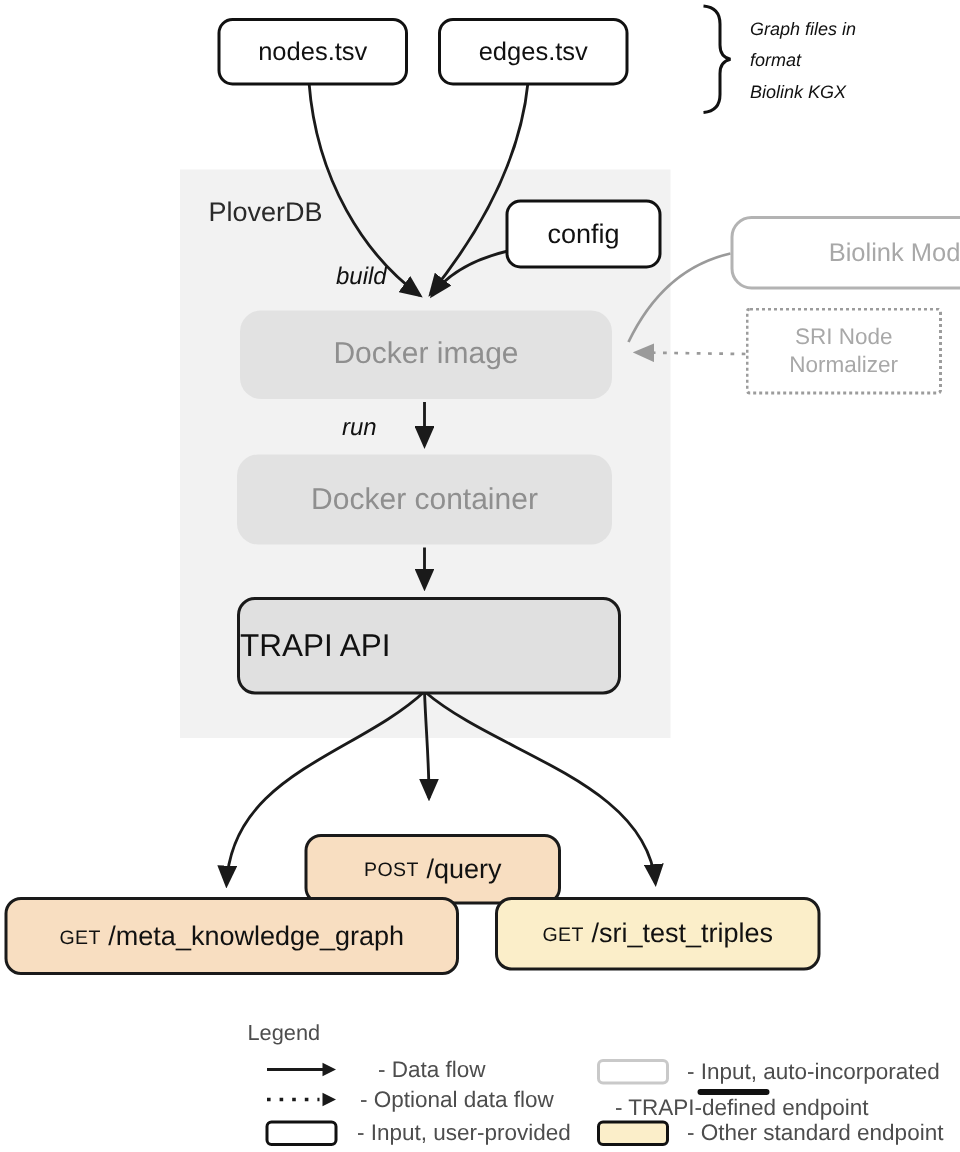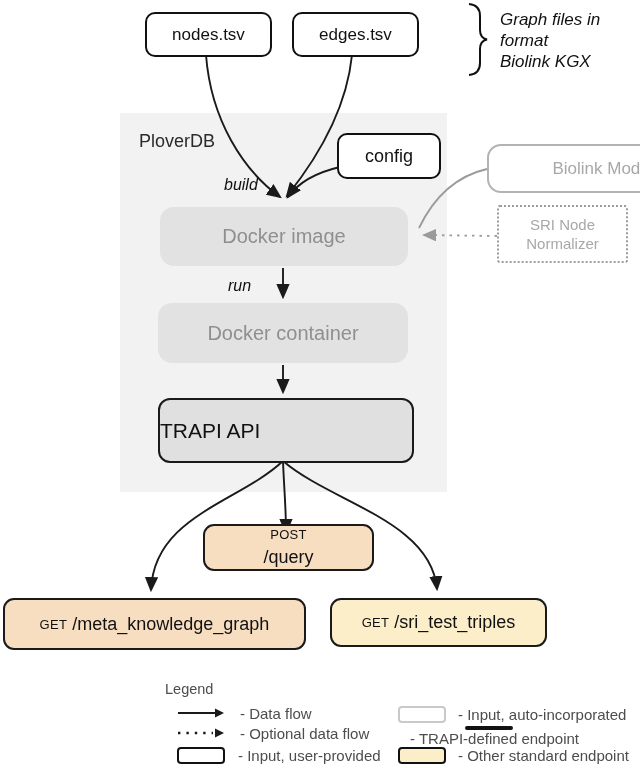--- a/index.html
+++ b/index.html
@@ -32,21 +32,21 @@
   .sri{border:2px dotted #9c9c9c;border-radius:3px;font-size:15px;line-height:19px;}
   .endpoint{
     position:absolute;border:2px solid #1a1a1a;border-radius:11px;display:flex;
     align-items:center;justify-content:center;gap:5px;color:#111;
   }
   .ep-peach{background:#f8dec1;}
   .ep-cream{background:#fbeec9;}
   .ep-method{font-size:13px;letter-spacing:.3px;}
   .ep-path{font-size:18px;}
   .note{
-    position:absolute;font-style:italic;font-size:17px;line-height:21px;color:#111;
+    position:absolute;font-style:italic;font-size:12px;line-height:21px;color:#111;
   }
   
   .legend-title{position:absolute;font-size:14.5px;color:#4d4d4d;}
   .lrow{position:absolute;display:flex;align-items:center;height:18px;}
   .llabel{font-size:15px;color:#4d4d4d;white-space:nowrap;}
   .licon{display:inline-flex;align-items:center;justify-content:center;}
   .lbox{width:44px;height:13px;border-radius:4px;background:#ffffff;}
   .lbox-user{border:2px solid #111;}
   .lbox-auto{border:2px solid #c9c9c9;}
   .lbox-trapi{border:2px solid #111;background:#f8dec1;}
@@ -127,36 +127,36 @@
   <div class="extbox biolink" style="left:487px;top:144px;width:142px;height:45px;">
     <span>Biolink Model</span>
   </div>
   <div class="extbox sri" style="left:497px;top:205px;width:127px;height:54px;">
     <span>
       <span style="display:block;">SRI Node</span>
       <span style="display:block;">Normalizer</span>
     </span>
   </div>
 
-  <div class="endpoint ep-peach" style="left:203px;top:524px;width:167px;height:43px;flex-direction:column;">
+  <div class="endpoint ep-peach" style="left:203px;top:556px;width:167px;height:43px;">
     <span class="ep-method">POST</span>
     <span class="ep-path">/query</span>
   </div>
   <div class="endpoint ep-peach" style="left:3px;top:598px;width:299px;height:48px;">
     <span class="ep-method">GET</span>
     <span class="ep-path">/meta_knowledge_graph</span>
   </div>
   <div class="endpoint ep-cream" style="left:330px;top:598px;width:213px;height:45px;">
     <span class="ep-method">GET</span>
     <span class="ep-path">/sri_test_triples</span>
   </div>
 
   <div class="legend-title" style="left:165px;top:681px;">Legend</div>
 
-  <div class="lrow" style="left:177px;top:704px;">
+  <div class="lrow" style="left:177px;top:704px;gap:12px;">
     <span class="licon" style="width:48px;">
       <svg width="48" height="12" viewBox="0 0 48 12">
         <line x1="1" y1="6" x2="39" y2="6" stroke="#1a1a1a" stroke-width="2"></line>
         <path d="M38,1.5 L47,6 L38,10.5 Z" fill="#1a1a1a"></path>
       </svg>
     </span>
     <span class="llabel" style="margin-left:15px;">- Data flow</span>
   </div>
   <div class="lrow" style="left:177px;top:724px;">
     <span class="licon" style="width:48px;">

